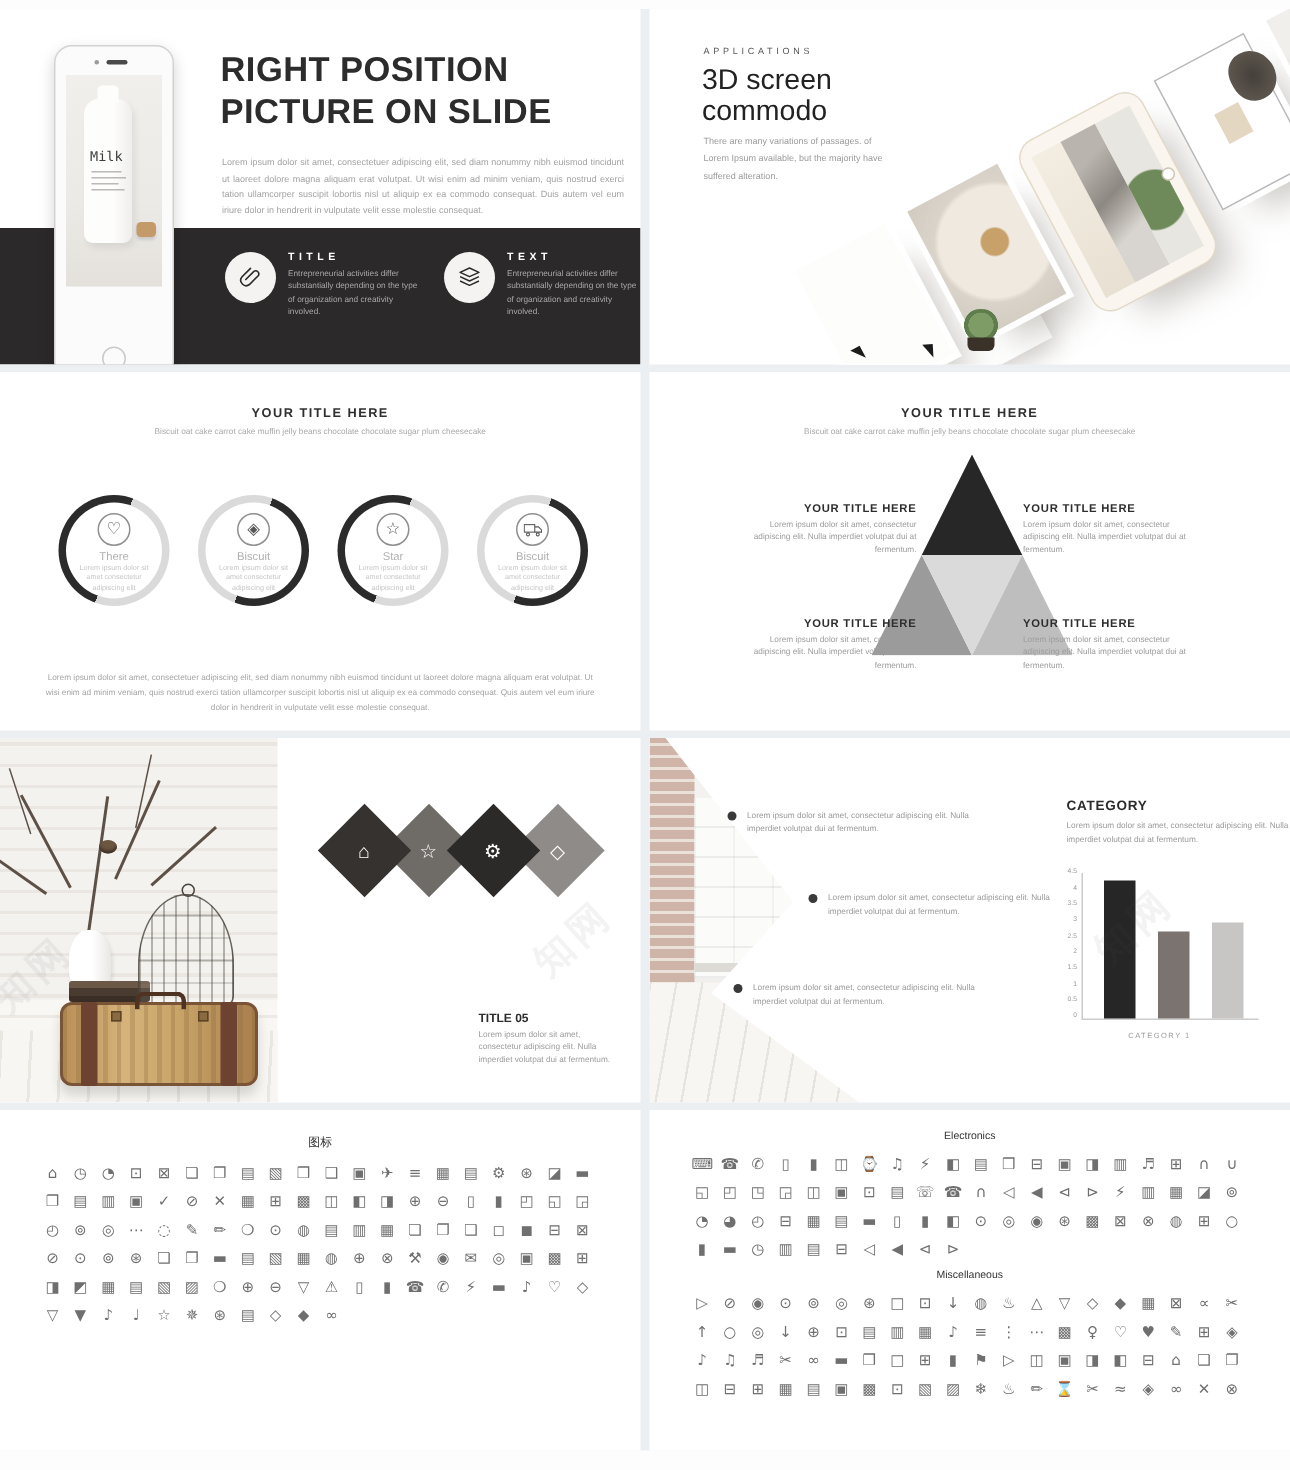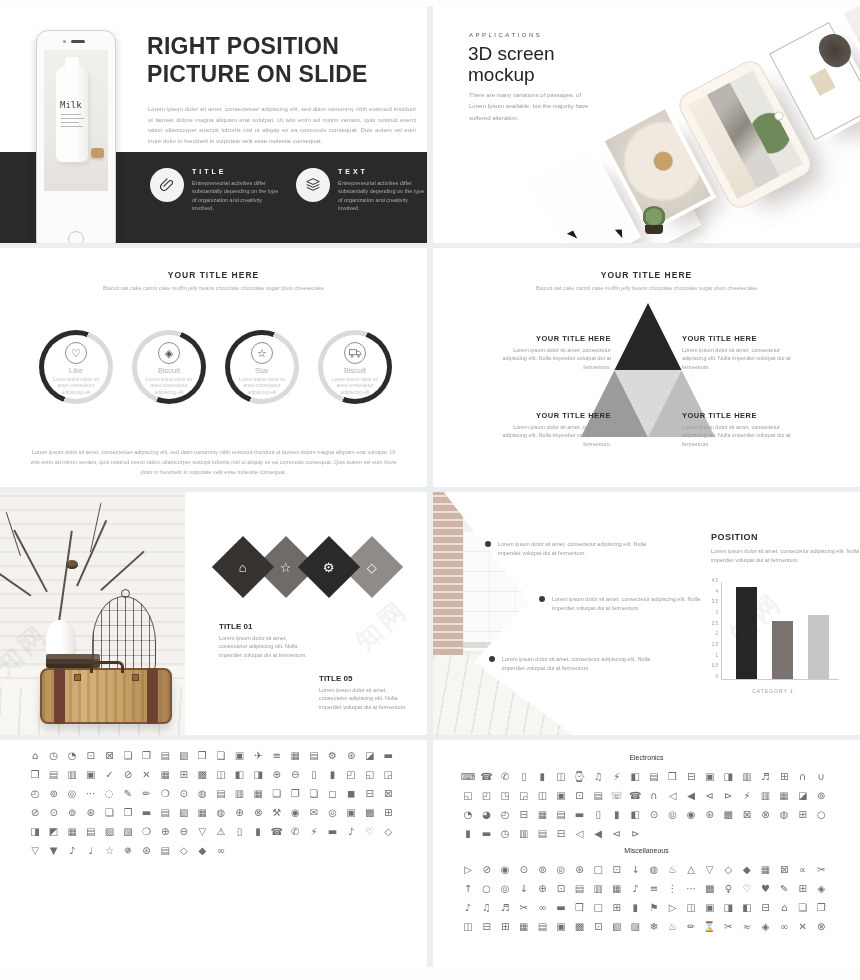--- a/index.html
+++ b/index.html
@@ -196,21 +196,21 @@
         <div class="feature-label">TEXT</div>
         <div class="feature-text">Entrepreneurial activities differ substantially depending on the type of organization and creativity involved.</div>
       </div>
     </div>
   </div>
 
   <div class="slide">
     <div class="s2-eyebrow">APPLICATIONS</div>
     <div class="s2-title">
       <div>3D screen</div>
-      <div>mockup</div>
+      <div>commodo</div>
     </div>
     <div class="s2-body">There are many variations of passages. of Lorem Ipsum available, but the majority have suffered alteration.</div>
 
     <div class="collage">
       <div class="sheet-under"></div>
       <div class="succulent"></div>
       <div class="collage-row">
         <div class="card">
           <div class="card-inner" style="position:relative;background:#fdfdfc">
             <div class="mark-tri" style="left:8px;top:64px"></div>
@@ -243,21 +243,21 @@
 
   <div class="slide">
     <div class="deck-title">YOUR TITLE HERE</div>
     <div class="deck-sub">Biscuit oat cake carrot cake muffin jelly beans chocolate chocolate sugar plum cheesecake</div>
 
     <div class="circle-item arc-top" style="left:39px">
       <div class="ring-inner">
         <div class="ci-iconcircle">
             <span>♡</span>
           </div>
-        <div class="ci-label">Like</div>
+        <div class="ci-label">There</div>
         <div class="ci-text">Lorem ipsum dolor sit amet consectetur adipiscing elit</div>
       </div>
     </div>
     <div class="circle-item arc-bottom" style="left:132px">
       <div class="ring-inner">
         <div class="ci-iconcircle">
             <span>◈</span>
           </div>
         <div class="ci-label">Biscuit</div>
         <div class="ci-text">Lorem ipsum dolor sit amet consectetur adipiscing elit</div>
@@ -350,24 +350,20 @@
     <div class="diamond" style="left: 264px; z-index: 2; background: rgb(111, 107, 103);">
       <span class="dg">☆</span>
     </div>
     <div class="diamond" style="left: 307px; z-index: 3; background: rgb(44, 42, 40);">
       <span class="dg">⚙</span>
     </div>
     <div class="diamond" style="left: 350px; z-index: 1; background: rgb(142, 139, 136);">
       <span class="dg">◇</span>
     </div>
 
-    <div class="s5-block" style="left:219px;top:130px">
-      <h4>TITLE 01</h4>
-      <p>Lorem ipsum dolor sit amet, consectetur adipiscing elit. Nulla imperdiet volutpat dui at fermentum.</p>
-    </div>
     <div class="s5-block" style="left:319px;top:182px">
       <h4>TITLE 05</h4>
       <p>Lorem ipsum dolor sit amet, consectetur adipiscing elit. Nulla imperdiet volutpat dui at fermentum.</p>
     </div>
   </div>
 
   <div class="slide">
     <div class="photo6">
       <div class="brick"></div>
       <div class="cabinets"></div>
@@ -381,21 +377,21 @@
     </div>
     <div class="bullet" style="left:106px;top:103px">
       <div class="dot"></div>
       <div class="btxt">Lorem ipsum dolor sit amet, consectetur adipiscing elit. Nulla imperdiet volutpat dui at fermentum.</div>
     </div>
     <div class="bullet" style="left:56px;top:163px">
       <div class="dot"></div>
       <div class="btxt">Lorem ipsum dolor sit amet, consectetur adipiscing elit. Nulla imperdiet volutpat dui at fermentum.</div>
     </div>
 
-    <div class="promo-title">POSITION</div>
+    <div class="promo-title">CATEGORY</div>
     <div class="promo-text">Lorem ipsum dolor sit amet, consectetur adipiscing elit. Nulla imperdiet volutpat dui at fermentum.</div>
 
     <div class="chart">
       <div class="chart-yaxis" id="chart-yaxis">
           <span style="bottom: -1px;">0</span>
           <span style="bottom: 9.66667px;">0.5</span>
           <span style="bottom: 20.3333px;">1</span>
           <span style="bottom: 31px;">1.5</span>
           <span style="bottom: 41.6667px;">2</span>
           <span style="bottom: 52.3333px;">2.5</span>
@@ -409,20 +405,21 @@
             <div class="bar" style="height: 91.7333px; background: rgb(38, 38, 38);"></div>
             <div class="bar" style="height: 57.6px; background: rgb(123, 115, 112);"></div>
             <div class="bar" style="height: 64px; background: rgb(199, 198, 196);"></div>
           </div>
       </div>
     </div>
     <div class="chart-xlabel">CATEGORY 1</div>
   </div>
 
   <div class="slide">
+    <div class="icons-title">图标</div>
     <div class="icon-grid">
         <div class="ig-row">
           <span class="ig-icon">⌂</span>
           <span class="ig-icon">◷</span>
           <span class="ig-icon">◔</span>
           <span class="ig-icon">⊡</span>
           <span class="ig-icon">⊠</span>
           <span class="ig-icon">❏</span>
           <span class="ig-icon">❐</span>
           <span class="ig-icon">▤</span>

